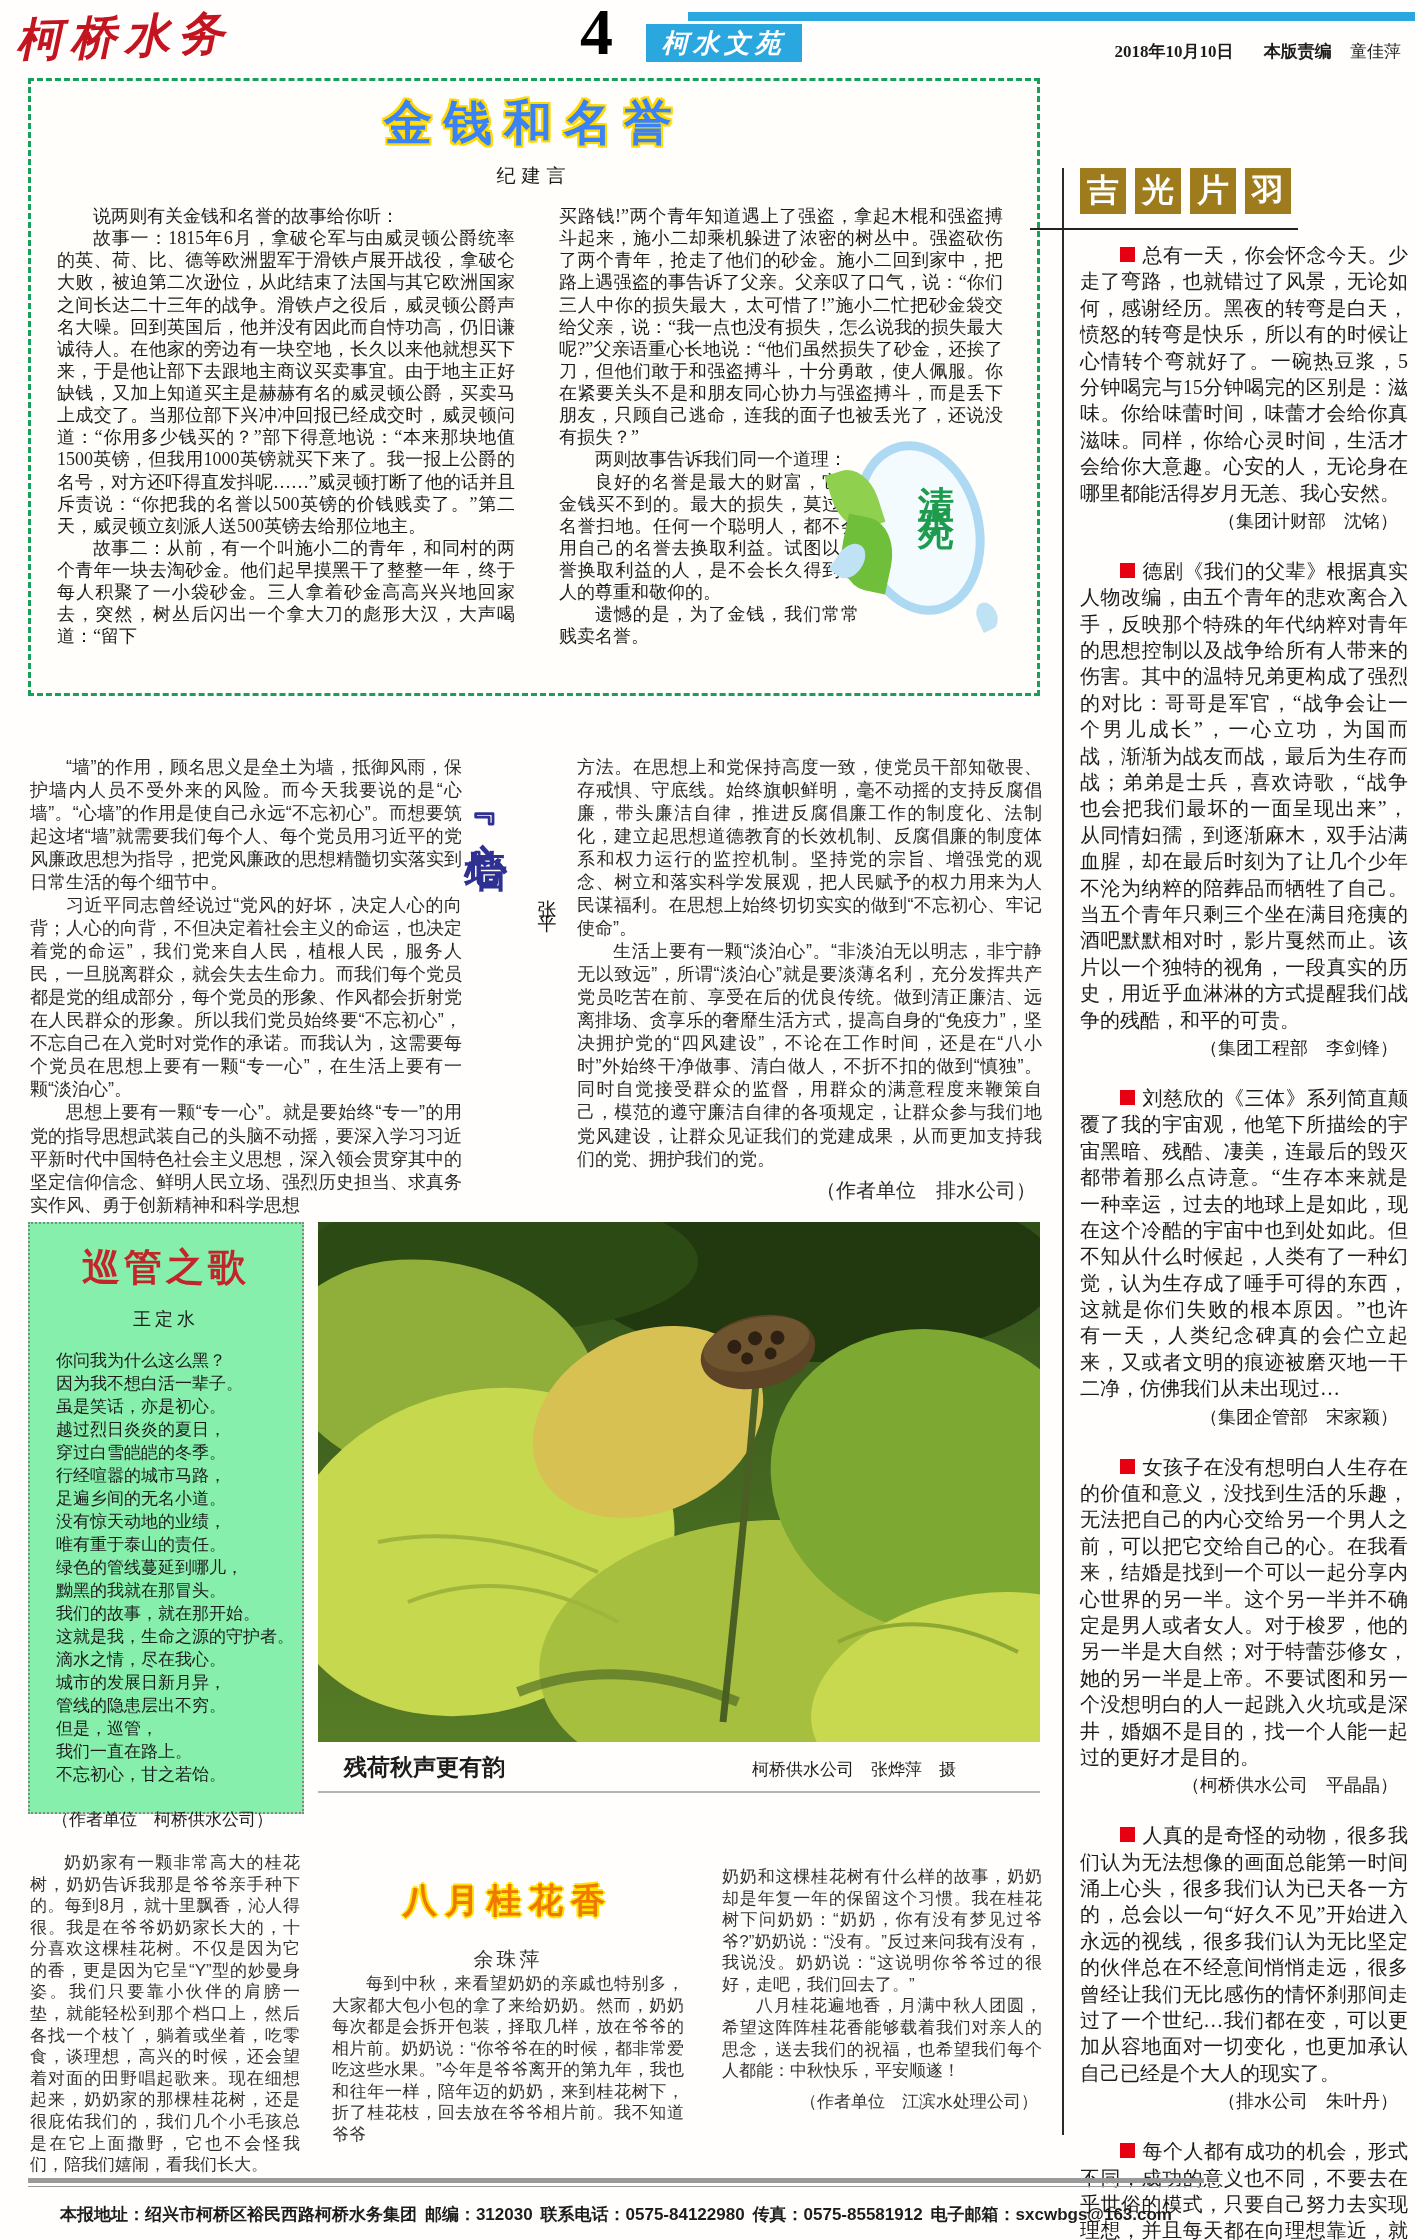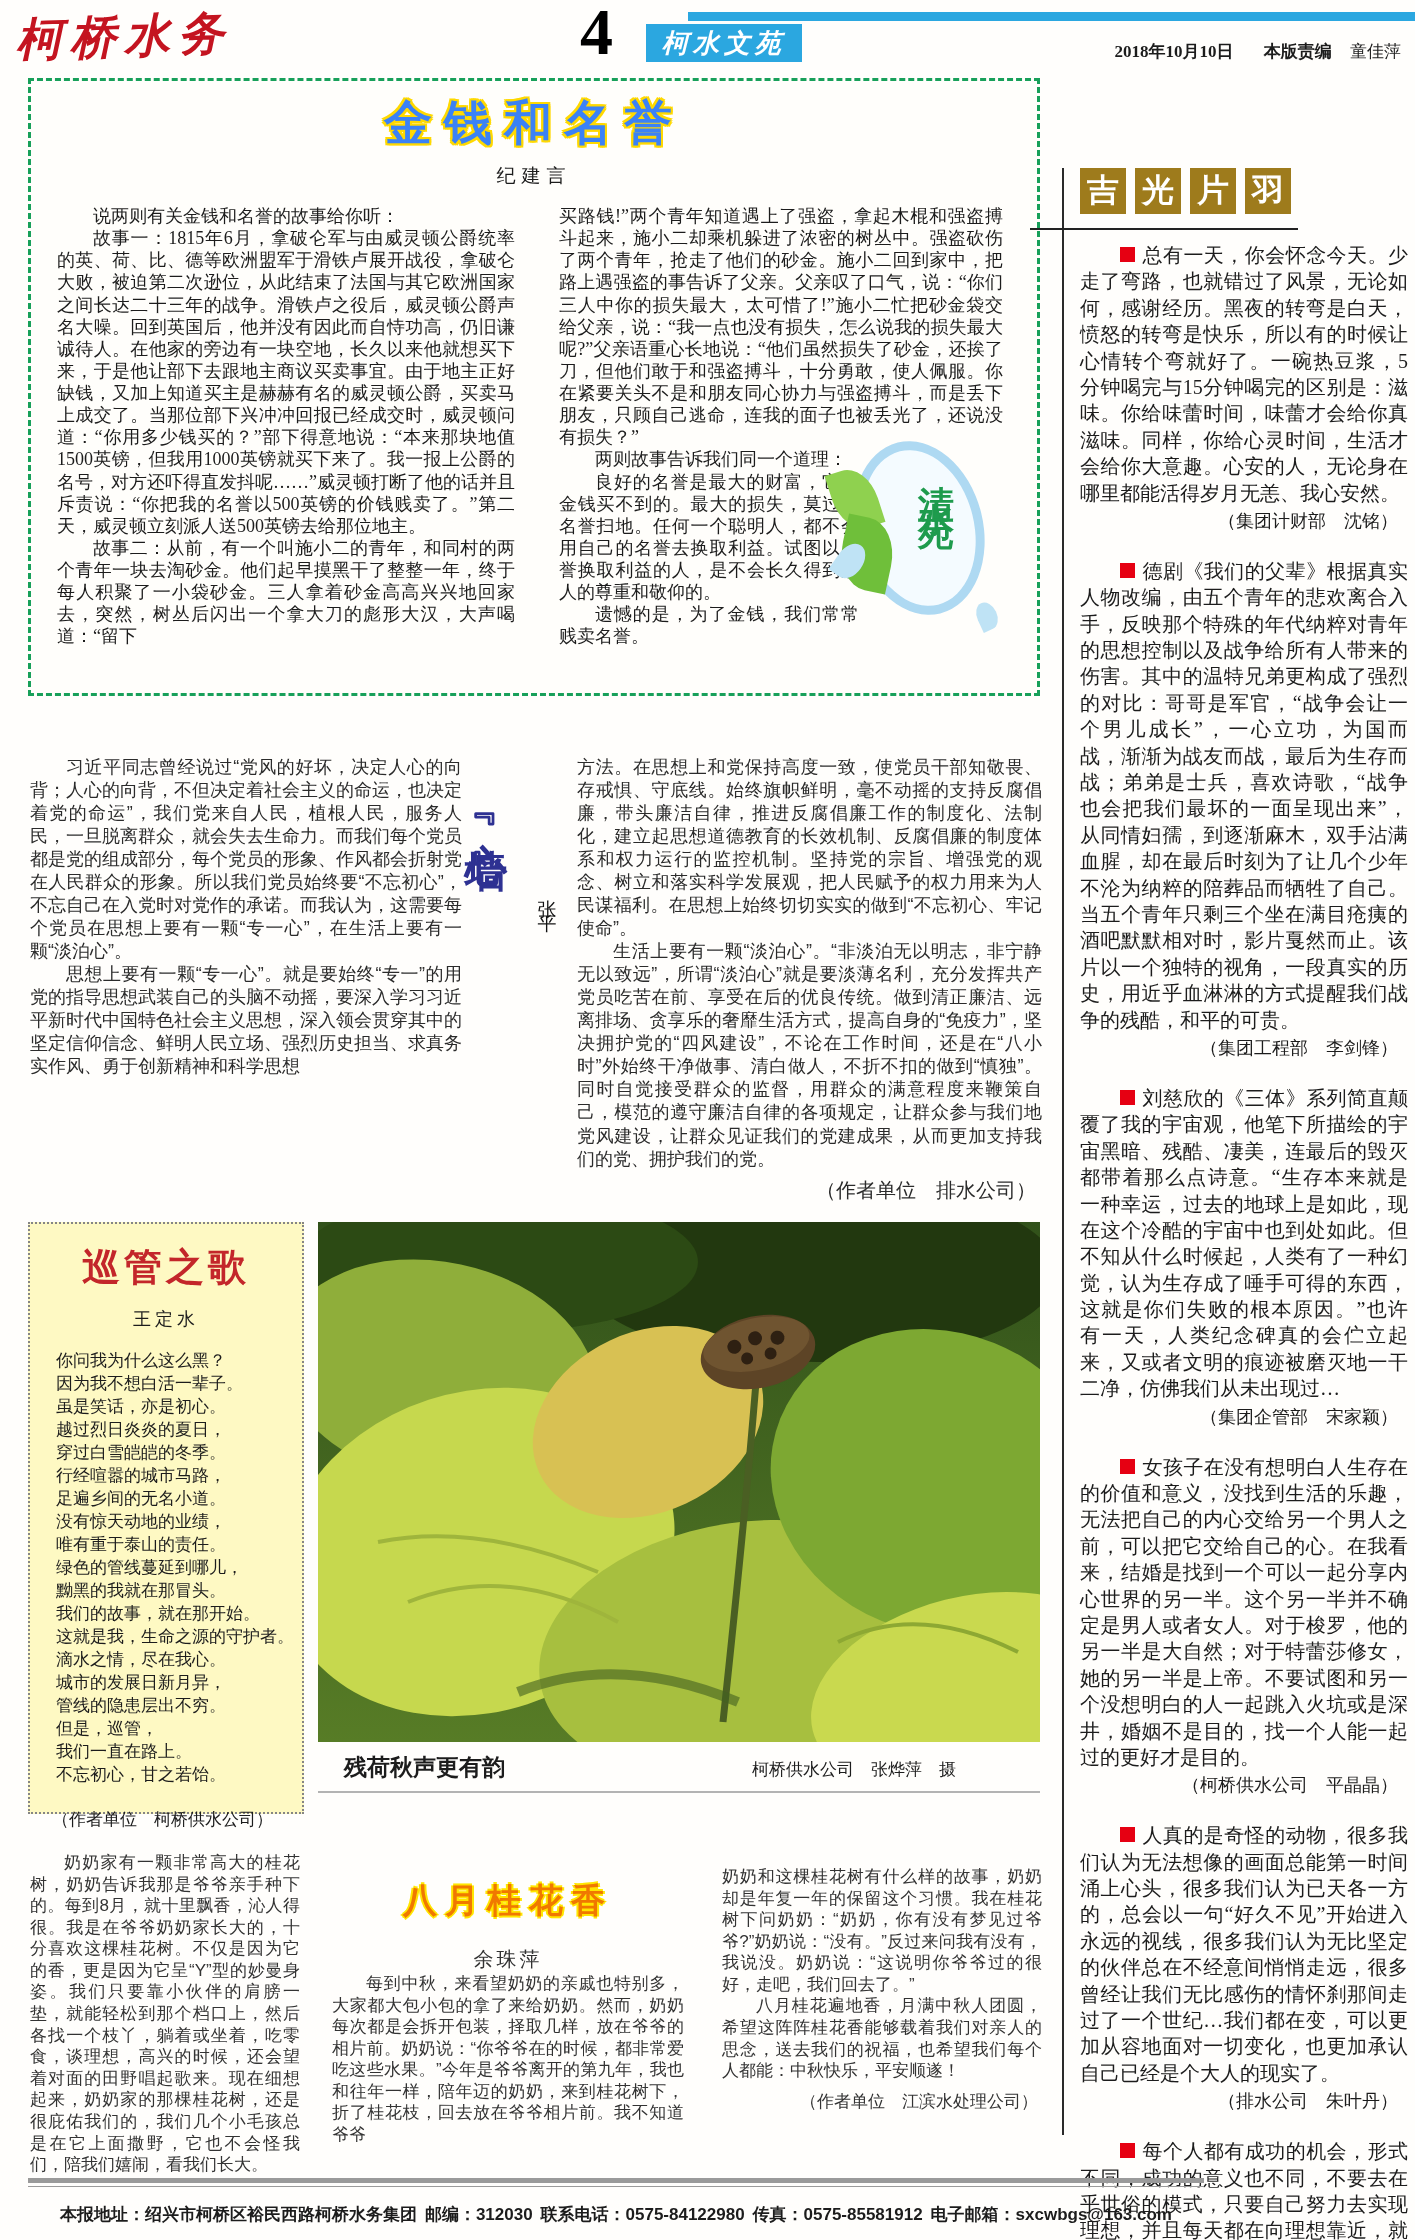--- a/index.html
+++ b/index.html
@@ -59,21 +59,21 @@
   .hw-left{position:absolute;left:0;top:48px;width:432px;}
   .hw-right{position:absolute;left:547px;top:48px;width:465px;}
   .hw-title-block{position:absolute;left:428px;top:92px;width:112px;height:310px;display:flex;gap:20px;}
   .hw-title{writing-mode:vertical-rl;font-size:42px;font-weight:bold;color:#2e3192;letter-spacing:8px;
             font-family:"Liberation Sans",sans-serif;}
   .hw-author{writing-mode:vertical-rl;font-size:19px;color:#111;padding-top:84px;letter-spacing:16px;
              font-family:"Liberation Serif",serif;}
   .hw-attr{text-align:right;margin-top:6px;padding-right:6px;font-size:20px;font-family:"Liberation Serif",serif;}
 
   
-  .poem-box{position:absolute;left:28px;top:1222px;width:276px;height:592px;border:2px dotted #858585;background:#fef9c3;}
+  .poem-box{position:absolute;left:28px;top:1222px;width:276px;height:592px;border:2px dotted #858585;background:#86efac;}
   .poem-title{text-align:center;margin-top:18px;font-size:38px;font-weight:bold;color:#c3262a;letter-spacing:4px;}
   .poem-author{text-align:center;margin-top:14px;font-size:18px;letter-spacing:4px;}
   .poem-lines{margin:18px 0 0 26px;}
   .poem-line{font-size:17px;line-height:23px;}
   .poem-attr{margin:22px 0 0 22px;font-size:17px;}
 
   
   .photo-wrap{position:absolute;left:318px;top:1222px;width:722px;}
   .photo-frame{width:722px;height:520px;overflow:hidden;background:#3c5a1c;}
   .photo-caption-row{display:flex;justify-content:space-between;align-items:baseline;margin-top:10px;padding:0 84px 0 26px;}
@@ -177,20 +177,21 @@
       <div class="sb-attr" data-interactable="false">（排水公司　朱叶丹）</div>
     </div>
     <div class="sb-item" data-interactable="false">
       <div class="sb-text" data-interactable="false"><span class="bullet" data-interactable="false"></span><span data-interactable="false">每个人都有成功的机会，形式不同，成功的意义也不同，不要去在乎世俗的模式，只要自己努力去实现理想，并且每天都在向理想靠近，就是成功。成功的标准并不是单一的，社会给每个人提供了不同的舞台，只要在自己的舞台上将自己的价值发挥到极限，无论是令人瞩目还是平凡普通，都是成功。当然，在现实社会中或许我们每个人都有自己无法实现的梦想，我们的理想和现实永远存在着差距。而许多事情是我们无法改变的，我们所能做到的就是改变心态，调节情绪，改变思考方式，不断超越自己，努力让自己的生命充分燃烧，做最好的自己。</span></div>
       <div class="sb-attr" data-interactable="false">（绍兴水处理公司　陈洁）</div>
     </div>
   </div>
 
   <div class="heartwall" data-interactable="false">
     <div class="hw-left" data-interactable="false">
+      <p class="ind" data-interactable="false">“墙”的作用，顾名思义是垒土为墙，抵御风雨，保护墙内人员不受外来的风险。而今天我要说的是“心墙”。“心墙”的作用是使自己永远“不忘初心”。而想要筑起这堵“墙”就需要我们每个人、每个党员用习近平的党风廉政思想为指导，把党风廉政的思想精髓切实落实到日常生活的每个细节中。</p>
       <p class="ind" data-interactable="false">习近平同志曾经说过“党风的好坏，决定人心的向背；人心的向背，不但决定着社会主义的命运，也决定着党的命运”，我们党来自人民，植根人民，服务人民，一旦脱离群众，就会失去生命力。而我们每个党员都是党的组成部分，每个党员的形象、作风都会折射党在人民群众的形象。所以我们党员始终要“不忘初心”，不忘自己在入党时对党作的承诺。而我认为，这需要每个党员在思想上要有一颗“专一心”，在生活上要有一颗“淡泊心”。</p>
       <p class="ind" data-interactable="false">思想上要有一颗“专一心”。就是要始终“专一”的用党的指导思想武装自己的头脑不动摇，要深入学习习近平新时代中国特色社会主义思想，深入领会贯穿其中的坚定信仰信念、鲜明人民立场、强烈历史担当、求真务实作风、勇于创新精神和科学思想</p>
     </div>
     <div class="hw-title-block" data-interactable="false">
       <div class="hw-title" data-interactable="false">『心墙』</div>
       <div class="hw-author" data-interactable="false">张平</div>
     </div>
     <div class="hw-right" data-interactable="false">
       <p data-interactable="false">方法。在思想上和党保持高度一致，使党员干部知敬畏、存戒惧、守底线。始终旗帜鲜明，毫不动摇的支持反腐倡廉，带头廉洁自律，推进反腐倡廉工作的制度化、法制化，建立起思想道德教育的长效机制、反腐倡廉的制度体系和权力运行的监控机制。坚持党的宗旨、增强党的观念、树立和落实科学发展观，把人民赋予的权力用来为人民谋福利。在思想上始终切切实实的做到“不忘初心、牢记使命”。</p>
       <p class="ind" data-interactable="false">生活上要有一颗“淡泊心”。“非淡泊无以明志，非宁静无以致远”，所谓“淡泊心”就是要淡薄名利，充分发挥共产党员吃苦在前、享受在后的优良传统。做到清正廉洁、远离排场、贪享乐的奢靡生活方式，提高自身的“免疫力”，坚决拥护党的“四风建设”，不论在工作时间，还是在“八小时”外始终干净做事、清白做人，不折不扣的做到“慎独”。同时自觉接受群众的监督，用群众的满意程度来鞭策自己，模范的遵守廉洁自律的各项规定，让群众参与我们地党风建设，让群众见证我们的党建成果，从而更加支持我们的党、拥护我们的党。</p>

